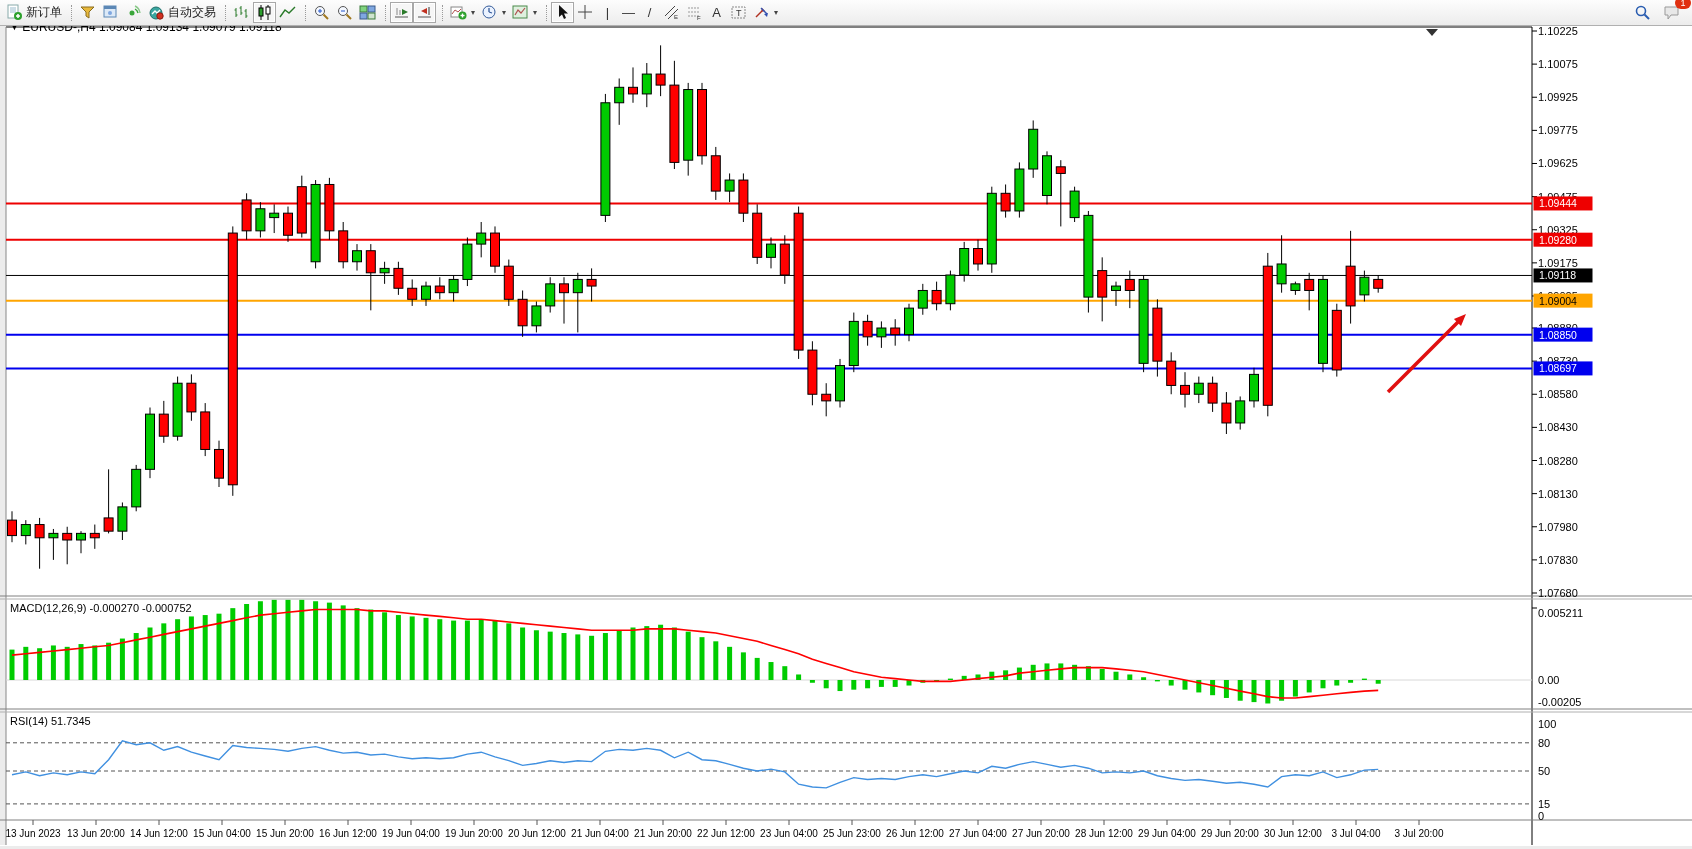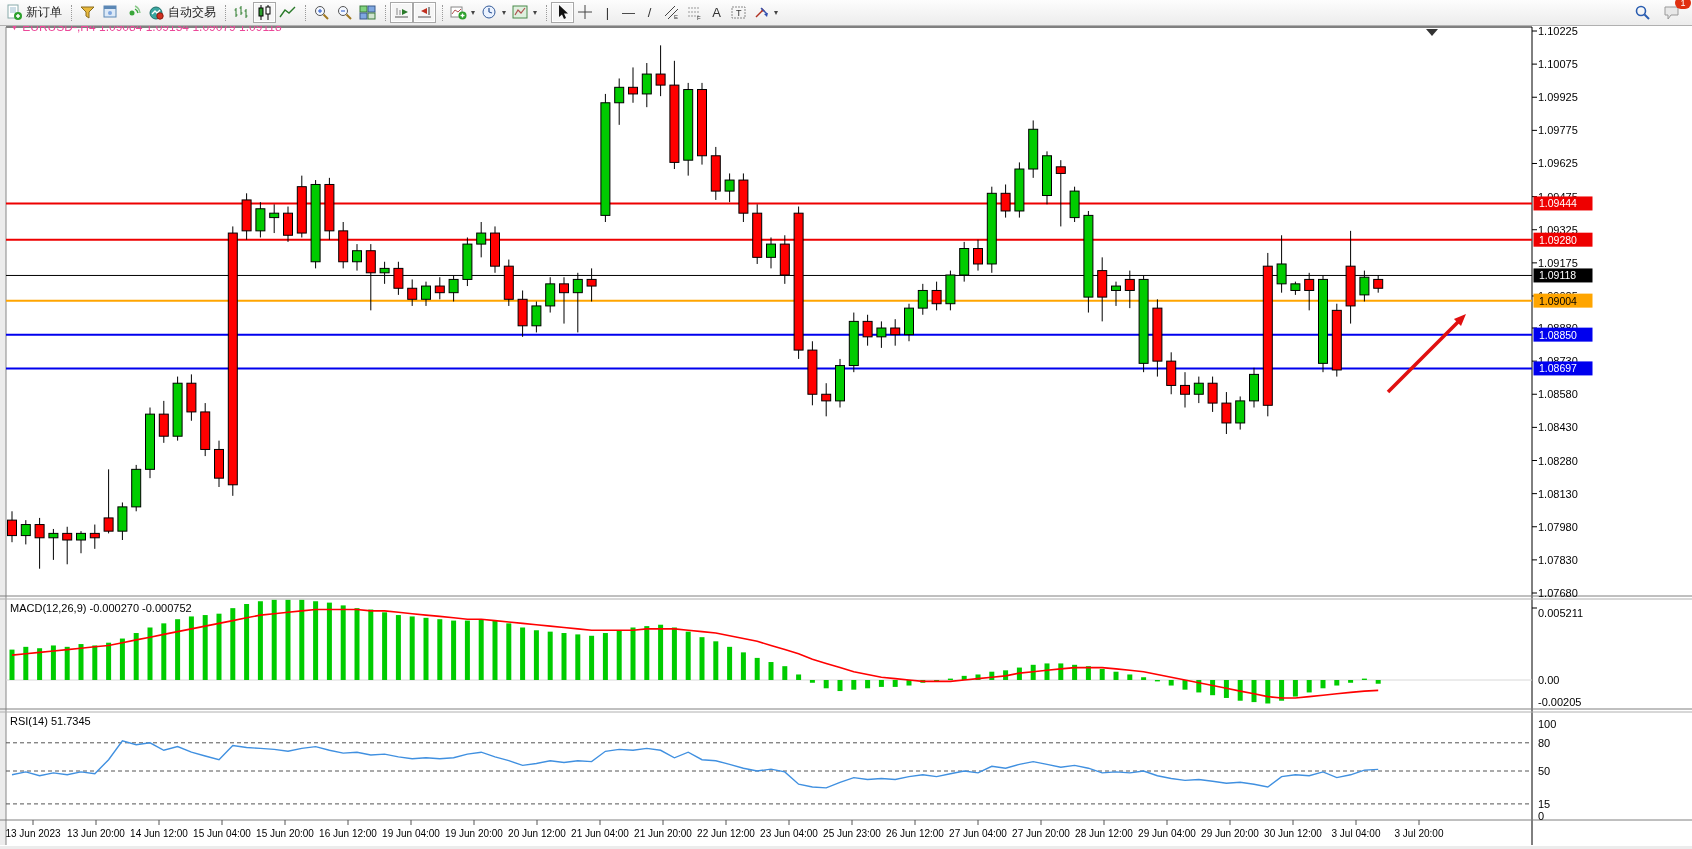--- a/index.html
+++ b/index.html
@@ -16,21 +16,21 @@
   .tb-btn .caret{font-size:8px;color:#444;margin-left:1px;}
   .tb-btn.tf{font-size:11px;color:#333;padding:0 4px;}
   .tb-right{margin-left:auto;display:flex;align-items:center;gap:6px;padding-right:8px;}
   .chat-wrap{position:relative;}
   .chat-badge{position:absolute;top:-5px;right:-7px;background:#e03010;color:#fff;border-radius:8px;
     font-size:9px;min-width:12px;height:12px;line-height:12px;text-align:center;padding:0 2px;}
   .ticon{display:inline-block;line-height:0;}
   .glyph{font-size:13px;color:#333;line-height:1;}
   
   #chart-svg{position:absolute;left:0;top:0;z-index:1;}
-  .chart-title{position:absolute;left:10px;top:20px;z-index:2;font-size:12px;color:#ec4899;}
+  .chart-title{position:absolute;left:10px;top:20px;z-index:2;font-size:12px;color:#000000;}
   .chart-title .tri{font-size:9px;vertical-align:1px;}
 </style>
 </head>
 <body>
 
 <svg id="chart-svg" width="1692" height="849">
     <rect x="0" y="26" width="1692" height="823" fill="#ffffff"></rect>
     <rect x="0" y="26" width="6" height="819" fill="#ececec"></rect>
     <line x1="6" y1="27" x2="1532" y2="27" stroke="#000"></line>
     <line x1="6" y1="27" x2="6" y2="845" stroke="#888"></line>

